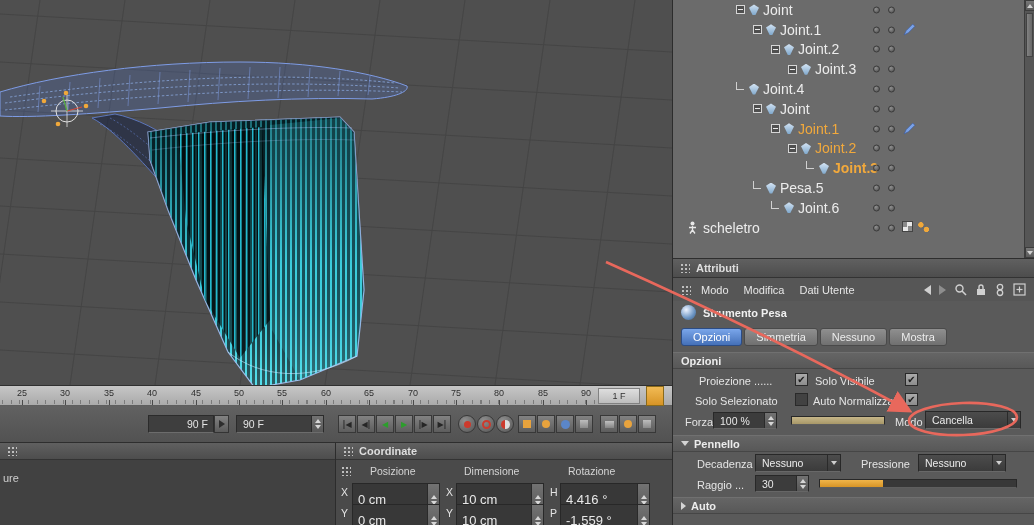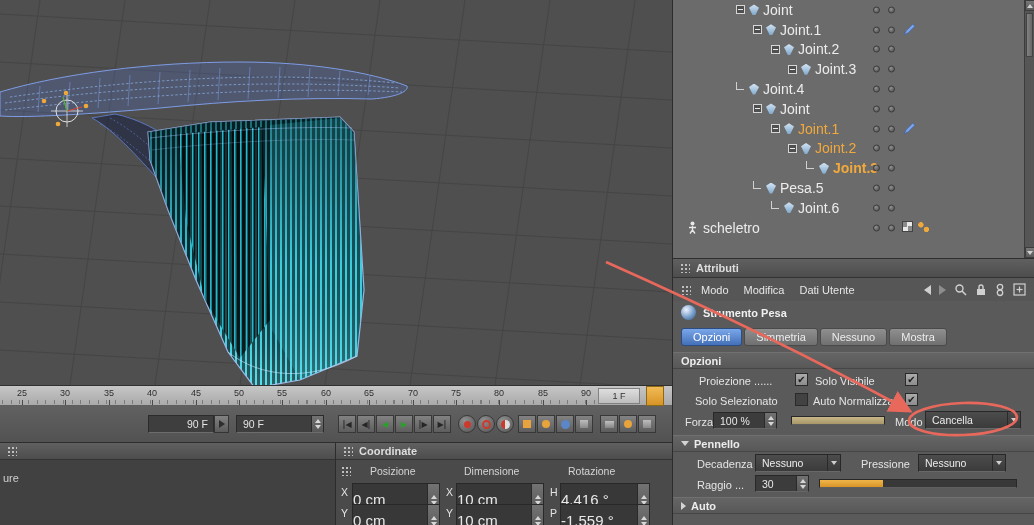--- a/index.html
+++ b/index.html
@@ -43,21 +43,21 @@
   
   #left-panel{position:absolute;left:0;top:443px;width:336px;height:82px;background:#414141;border-right:1px solid #2c2c2c}
   .panel-titlebar{height:17px;background:linear-gradient(#606060,#4d4d4d);border-bottom:1px solid #333;display:flex;align-items:center;gap:6px;padding-left:7px;font-weight:bold;color:#dedede}
   .lp-text{position:absolute;left:3px;top:29px;color:#cfcfcf}
 
   
   #coord-panel{position:absolute;left:336px;top:443px;width:336px;height:82px;background:#4a4a4a}
   .dots-icon{width:10px;height:10px;background-image:radial-gradient(#bfbfbf 1px,transparent 1.2px);background-size:4px 4px;flex:none}
   .cp-head{position:absolute;top:22px;font-size:10.5px;color:#d4d4d4;white-space:nowrap}
   .axis{position:absolute;font-size:10.5px;color:#e4e4e4}
-  .cfield{position:absolute;height:33px;background:#383838;border:1px solid #282828;border-bottom-color:#616161;display:flex;align-items:center;color:#e8e8e8;font-size:15px}
+  .cfield{position:absolute;height:33px;background:#383838;border:1px solid #282828;border-bottom-color:#616161;display:flex;align-items:center;padding-left:5px;color:#e8e8e8;font-size:13px}
 
   
   #object-manager{position:absolute;left:672px;top:0;width:362px;height:258px;background:#6b6b6b;border-left:1px solid #2c2c2c}
   .om-rows{position:absolute;left:0;top:0;right:10px;bottom:0}
   .om-row{height:19.8px;display:flex;align-items:center;position:relative}
   .expander{width:9px;height:9px;border:1px solid #d6d6d6;background:#4f4f4f;position:relative;flex:none;margin-right:4px}
   .expander::after{content:"";position:absolute;left:1px;right:1px;top:3px;height:1px;background:#eaeaea}
   .elbow{width:8px;height:8px;border-left:1px solid #d0d0d0;border-bottom:1px solid #d0d0d0;margin:-6px 5px 0 0;flex:none}
   .joint-icon{width:10px;height:11px;flex:none;margin-right:4px;background:linear-gradient(#d4e4f4,#7fa8cc);clip-path:polygon(50% 0,100% 30%,62% 100%,38% 100%,0 30%)}
   .om-label{color:#ececec;font-size:14px;white-space:nowrap}

